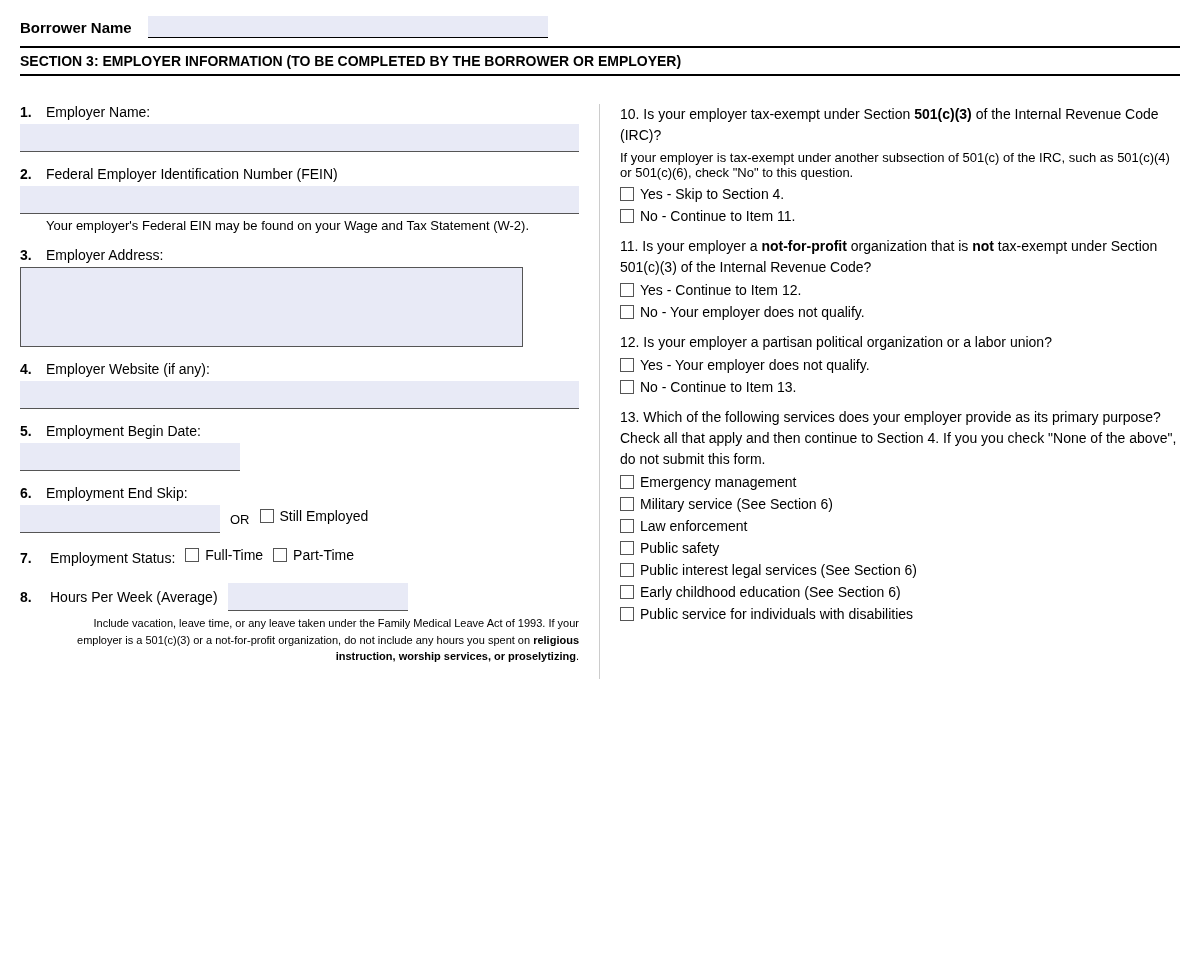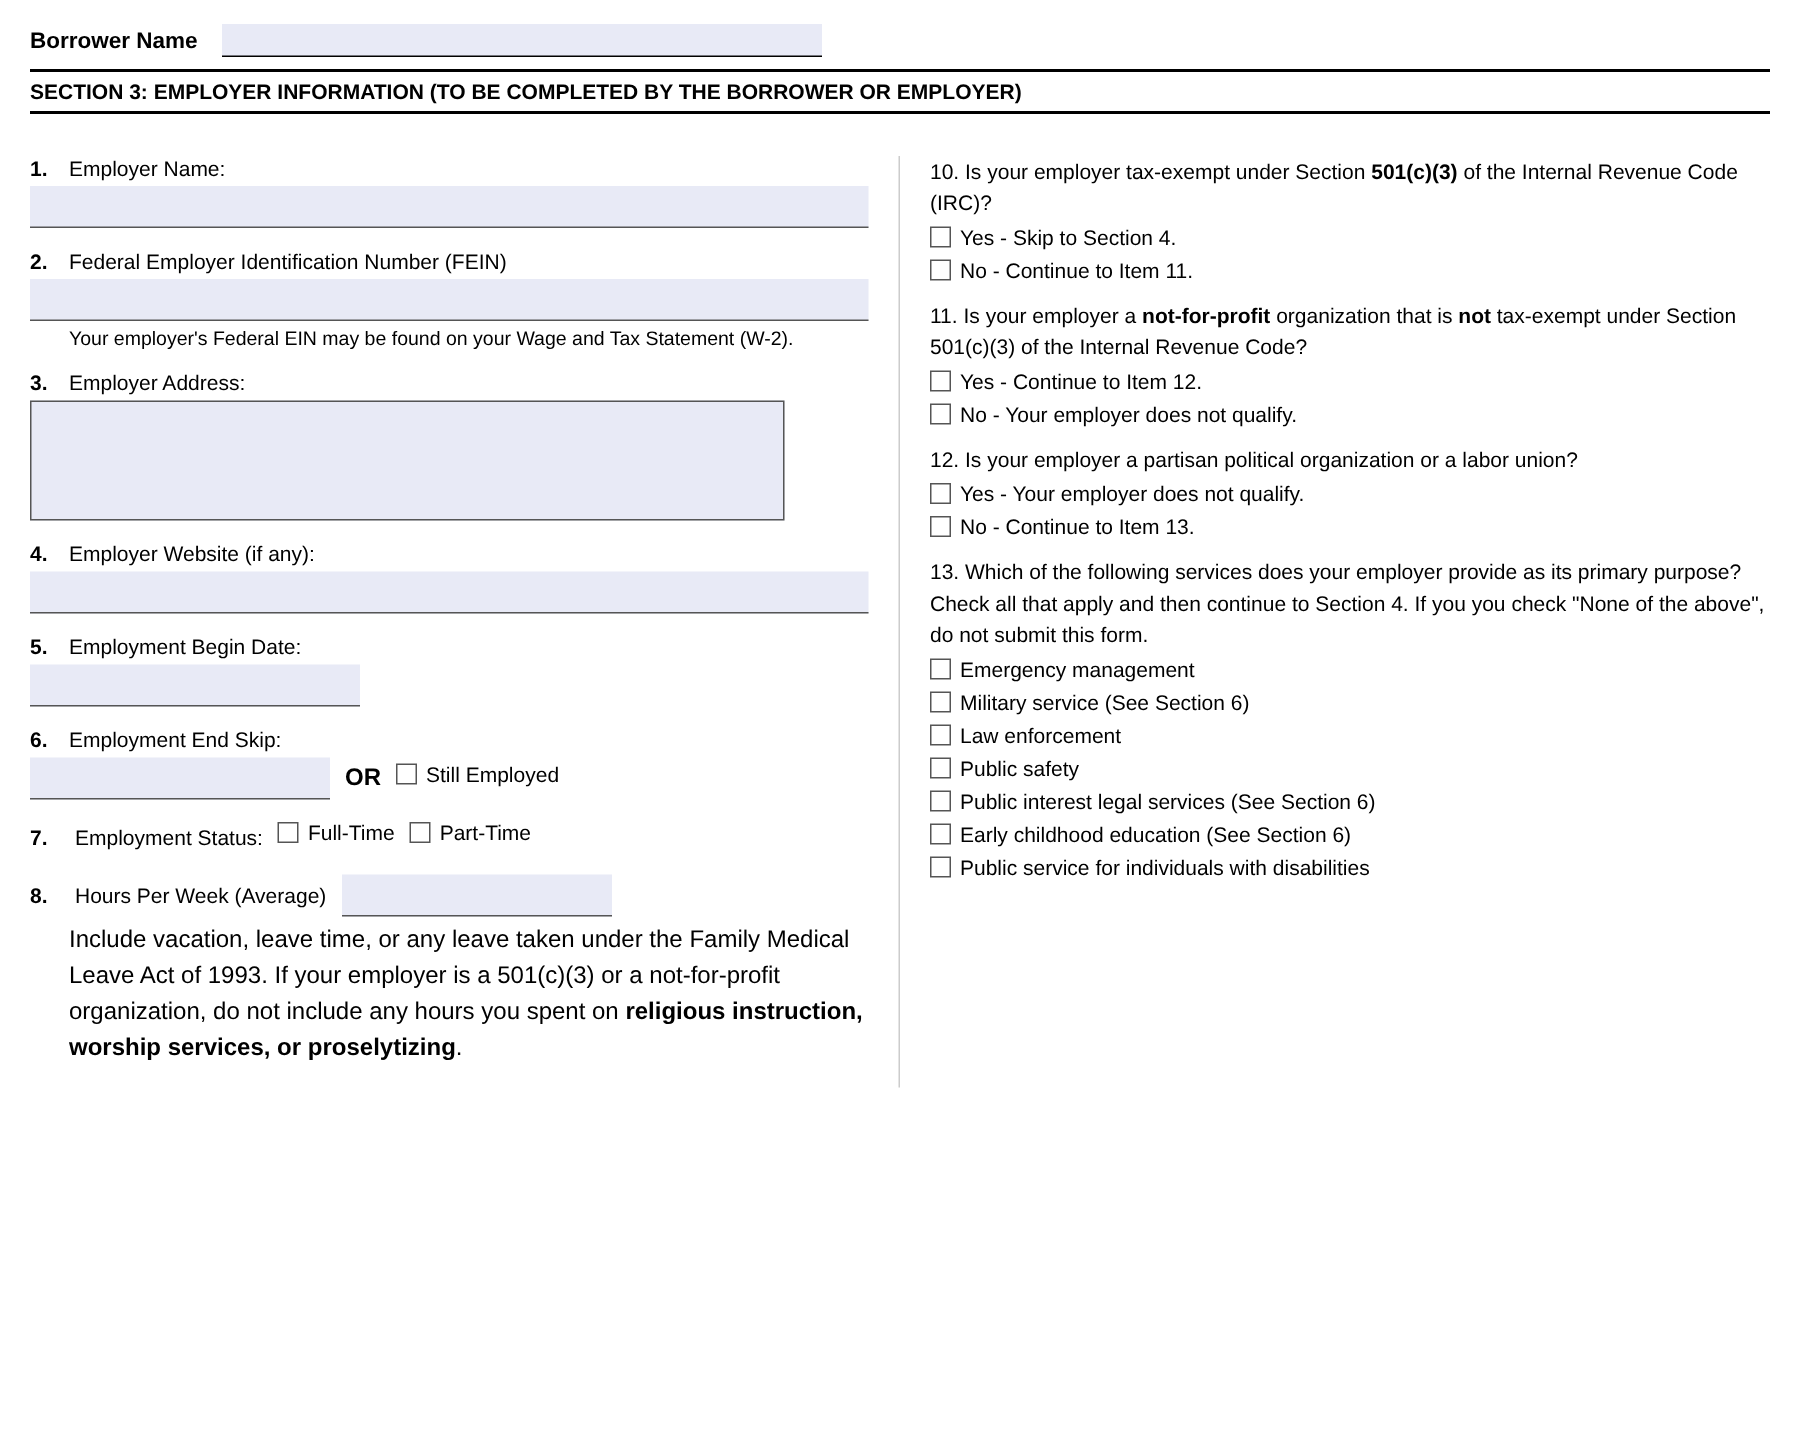--- a/index.html
+++ b/index.html
@@ -133,33 +133,34 @@
       margin-bottom: 12px;
     }
     .right-item-header {
       margin-bottom: 4px;
       line-height: 1.5;
     }
     .right-item-number {
       font-weight: normal;
     }
     .or-label {
-      font-weight: bold;
-      font-size: 16px;
+      font-weight: normal;
+      font-size: 13px;
     }
     .employment-status-row {
       display: flex;
       align-items: center;
       gap: 10px;
       flex-wrap: wrap;
     }
     .bottom-note {
-      font-size: 16px;
+      font-size: 11px;
       margin-left: 26px;
       line-height: 1.5;
+      text-align: right;
     }
   </style>
 </head>
 <body>
 
 <div class="header-row">
   <span class="header-label">Borrower Name</span>
   <input class="header-input name-input" type="text" style="">
 </div>
 
@@ -252,20 +253,23 @@
     </div>
 
   </div>
 
   <div class="right-col">
 
     <div class="right-item">
       <div class="right-item-header">
         <span class="right-item-number">10. </span>Is your employer tax-exempt under Section <strong>501(c)(3)</strong> of the Internal Revenue Code (IRC)?
       </div>
+      <div style="margin-bottom:6px; font-size:13px;">
+        If your employer is tax-exempt under another subsection of 501(c) of the IRC, such as 501(c)(4) or 501(c)(6), check "No" to this question.
+      </div>
       <label class="checkbox-item">
         <input type="checkbox" style="">
         <span>Yes - Skip to Section 4.</span>
       </label>
       <label class="checkbox-item">
         <input type="checkbox" style="">
         <span>No - Continue to Item 11.</span>
       </label>
     </div>
 

